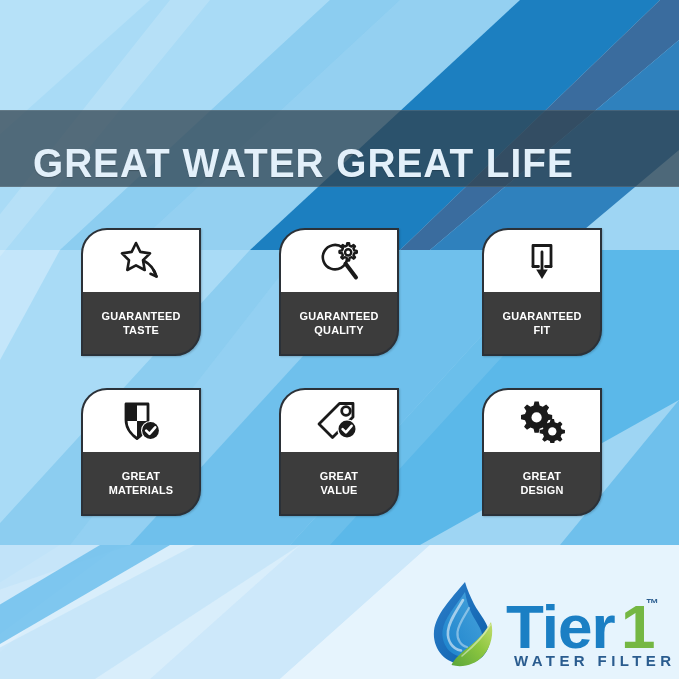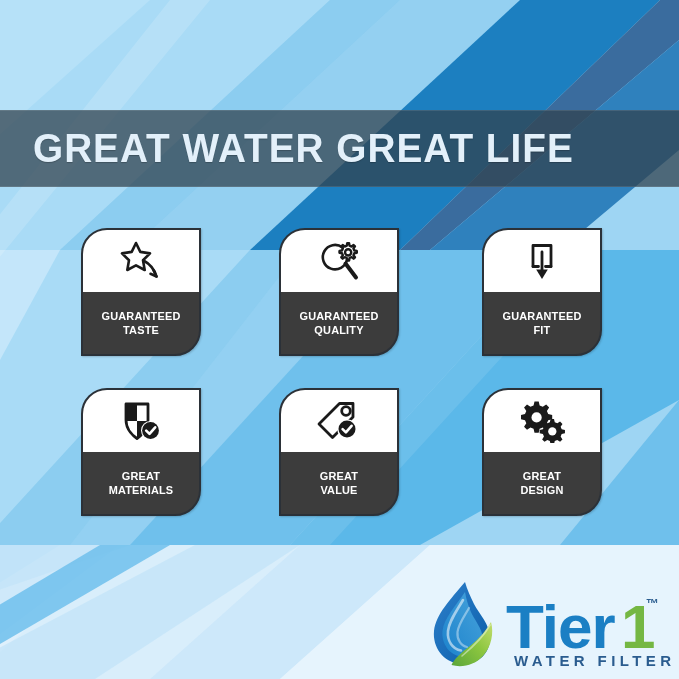--- a/index.html
+++ b/index.html
@@ -31,21 +31,21 @@
 
   
   #banner {
     position:absolute;
     left:0;
     top:110px;
     width:679px;
     height:77px;
     background:rgba(49,66,78,0.74);
     display:flex;
-    align-items:center;
+    align-items:flex-end;
     z-index:5;
     border-top:1px solid rgba(255,255,255,0.10);
     border-bottom:1px solid rgba(255,255,255,0.10);
   }
   #banner-title {
     color:#e3f0fa;
     font-size:40px;
     font-weight:bold;
     letter-spacing:1.0px;
     padding-left:34px;

